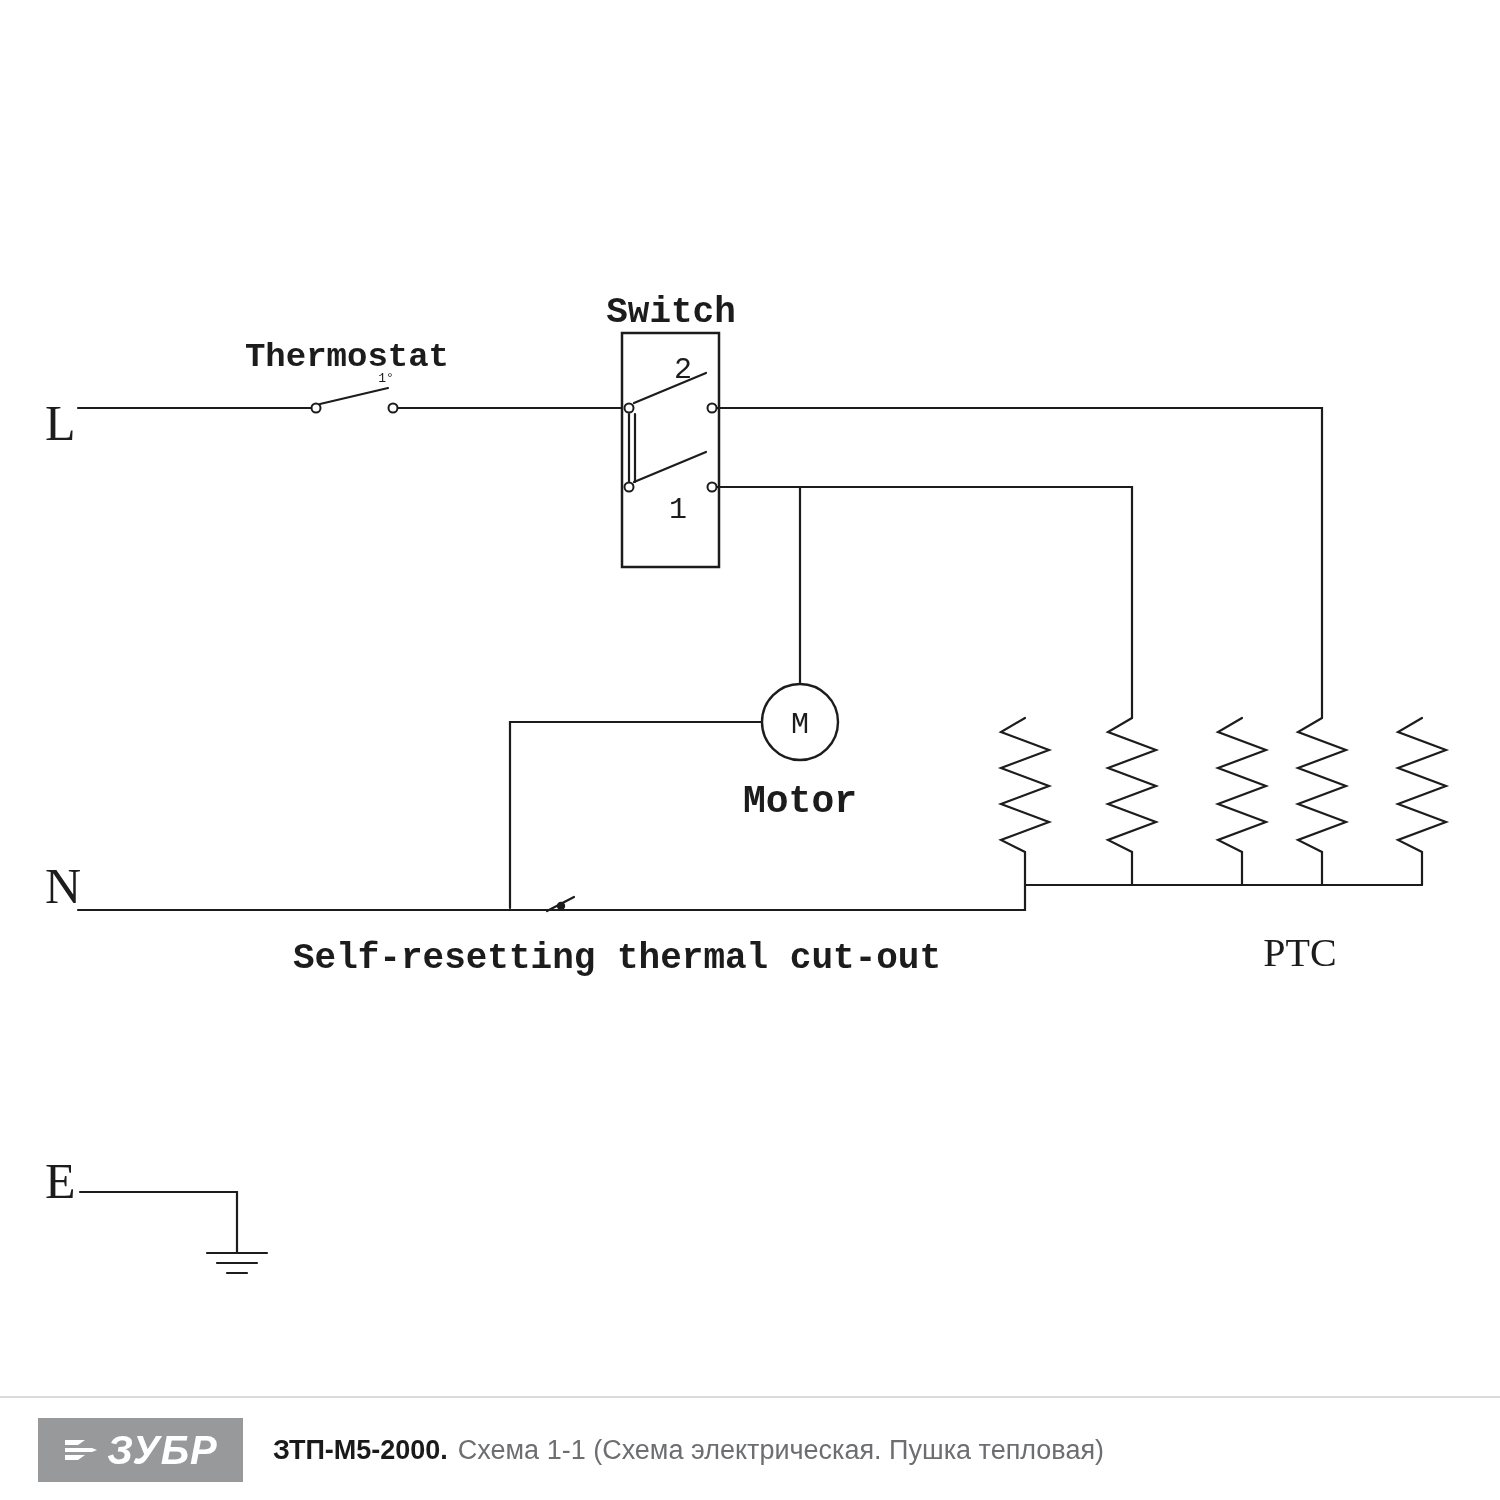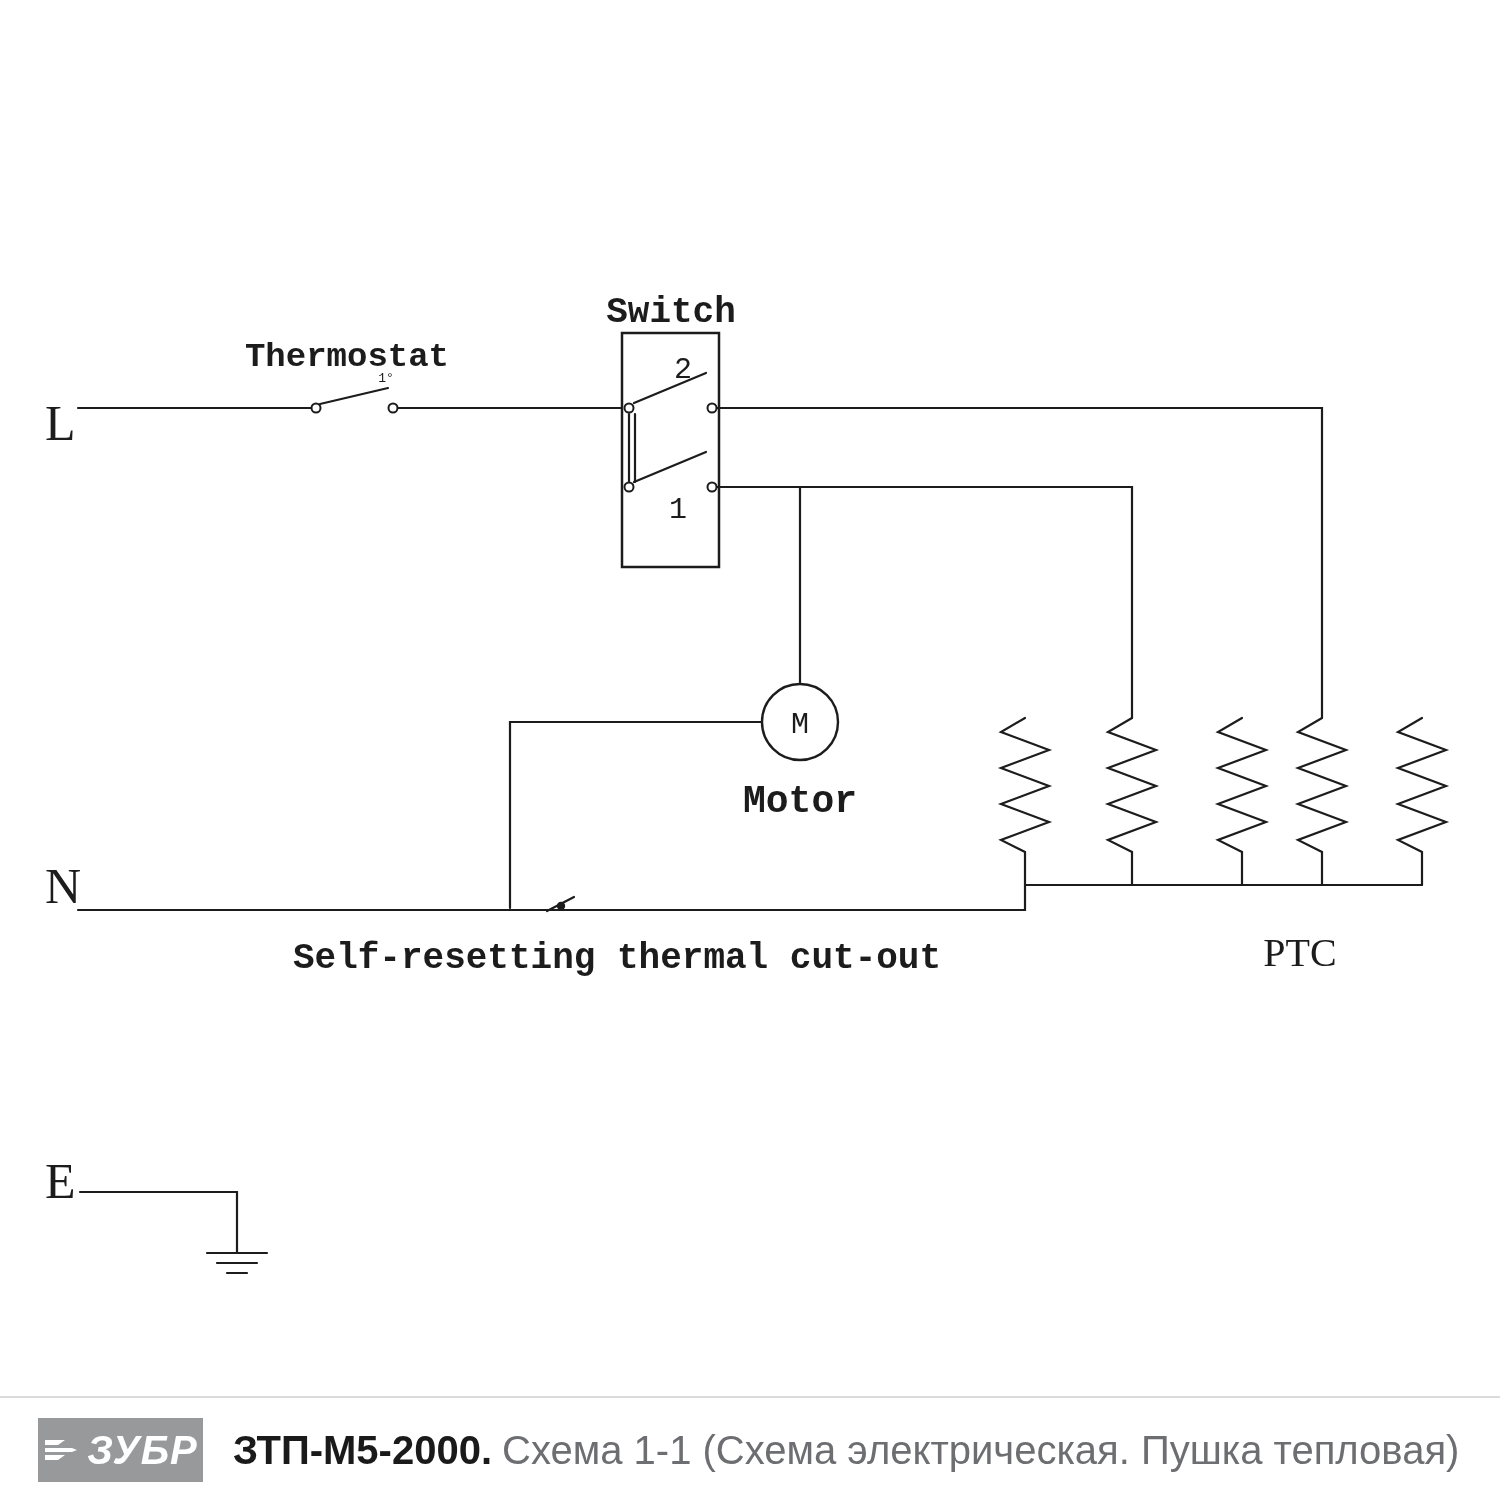--- a/index.html
+++ b/index.html
@@ -8,26 +8,26 @@
     font-family:"Liberation Sans",sans-serif;overflow:hidden;
   }
   .diagram-wrap{position:absolute;left:0;top:0;width:1500px;height:1396px;}
   svg text{fill:#1c1c1c;}
   .mono{font-family:"Liberation Mono","DejaVu Sans Mono",monospace;font-weight:700;}
   .mono-small{font-family:"Liberation Mono","DejaVu Sans Mono",monospace;font-weight:400;}
   .serif{font-family:"Liberation Serif","DejaVu Serif",serif;font-weight:400;}
   .footer-rule{position:absolute;left:0;top:1396px;width:1500px;height:2px;background:#dbdbdb;}
   .footer{position:absolute;left:38px;top:1418px;height:64px;display:flex;align-items:center;gap:30px;}
   .logo{
-    width:165px;height:64px;background:#97999b;color:#ffffff;
+    width:205px;height:64px;background:#97999b;color:#ffffff;
     display:flex;align-items:center;justify-content:center;gap:8px;
     font-style:italic;font-weight:bold;font-size:40px;letter-spacing:1px;
     font-family:"Liberation Sans",sans-serif;
   }
-  .caption-line{font-size:40px;color:#6d6e71;white-space:nowrap;}
+  .caption-line{font-size:27px;color:#6d6e71;white-space:nowrap;}
   .caption-line .model{color:#1a1a1a;font-weight:bold;margin-right:10px;}
 </style>
 </head>
 <body>
 
 <div class="diagram-wrap">
   <svg width="1500" height="1396" viewBox="0 0 1500 1396">
 
     <g stroke="#1c1c1c" stroke-width="2.2" fill="none" stroke-linecap="round">
       <path d="M78 408 H312"></path>

